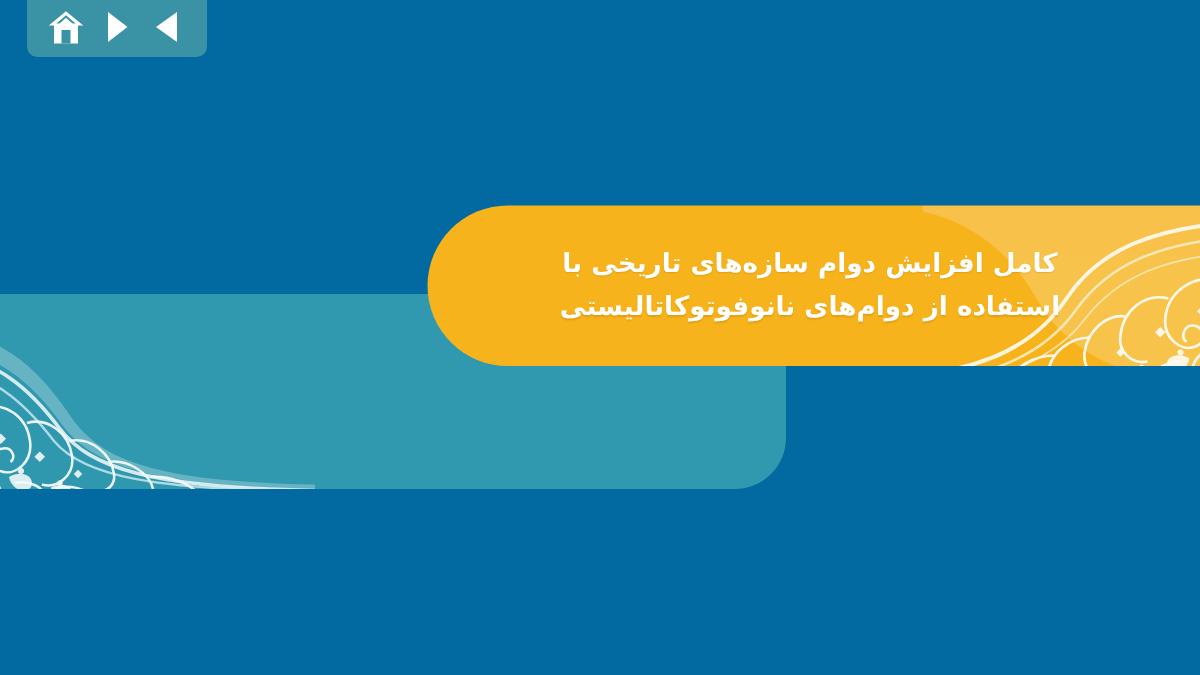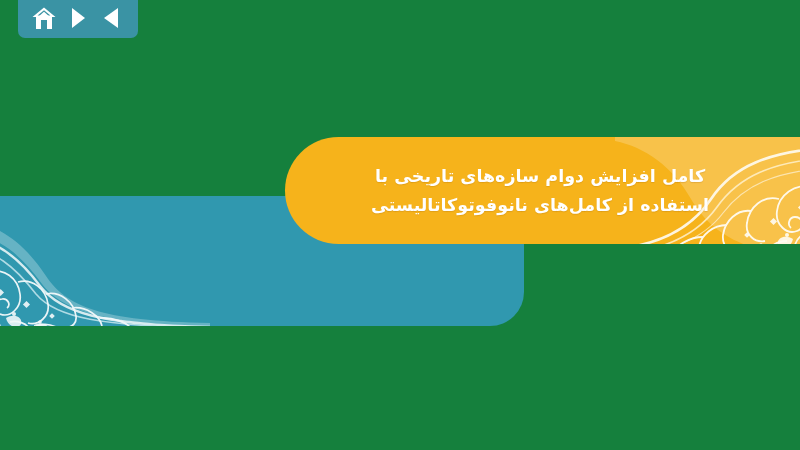--- a/index.html
+++ b/index.html
@@ -10,21 +10,21 @@
     height: 450px;
     overflow: hidden;
     background: #4a4745;
     font-family: "DejaVu Sans", "Liberation Sans", sans-serif;
   }
 
   #stage {
     position: relative;
     width: 800px;
     height: 450px;
-    background: #15803d;
+    background: #0369a1;
     overflow: hidden;
   }
 
   
   #nav-bar {
     position: absolute;
     left: 18px;
     top: -10px;
     width: 120px;
     height: 48px;
@@ -227,18 +227,18 @@
       <g fill="#ffffff" opacity=".9">
         <path d="M206 92 C198 86 188 90 190 98 C192 105 204 104 206 92 Z"></path>
         <path d="M178 102 C170 97 161 101 163 108 C165 113 176 112 178 102 Z"></path>
         <path d="M150 110 C143 106 135 109 136 114 L150 114 Z"></path>
         <path d="M226 46 C218 42 210 46 212 53 C214 59 224 57 226 46 Z"></path>
       </g>
     </svg>
 
     <div id="title-block">
       <div class="title-line">کامل افزایش دوام سازه‌های تاریخی با</div>
-      <div class="title-line">استفاده از کامل‌های نانوفوتوکاتالیستی</div>
+      <div class="title-line">استفاده از دوام‌های نانوفوتوکاتالیستی</div>
     </div>
 
   </div>
 
 </div>
 
 </body></html>

